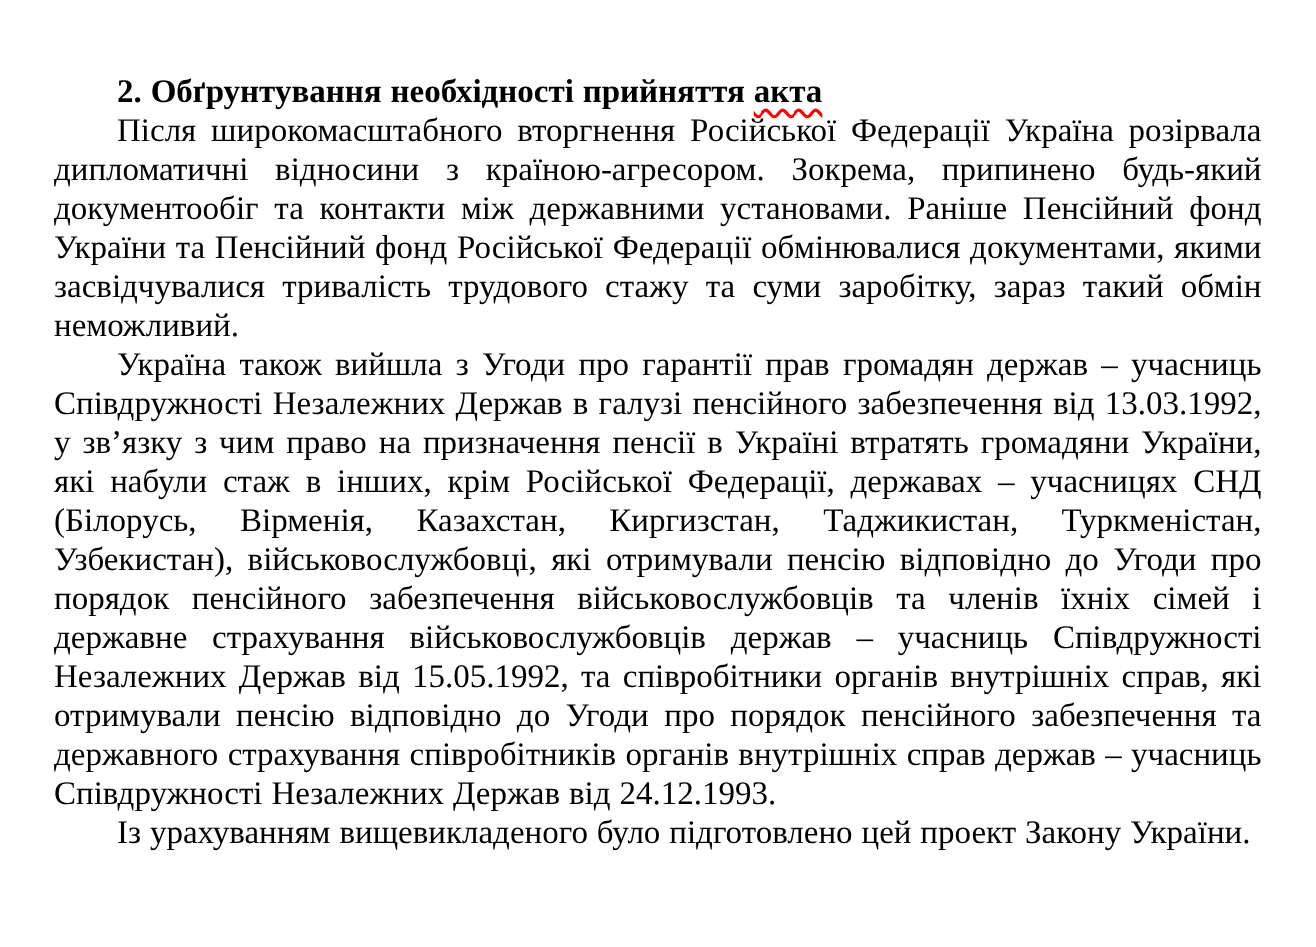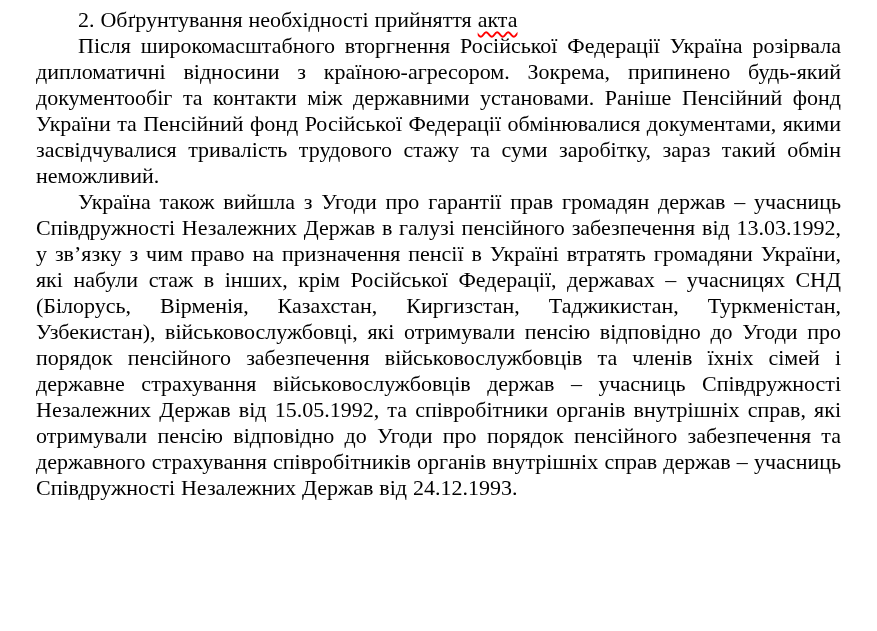--- a/index.html
+++ b/index.html
@@ -23,36 +23,38 @@
   }
   .para {
     margin: 0;
     font-size: 22px;
     line-height: 26px;
     text-align: justify;
     text-indent: 42px;
     word-spacing: 0.02em;
   }
   .heading {
-    font-weight: normal;
+    font-weight: bold;
     text-align: left;
+    margin-top: 41px;
   }
   .squiggle {
     text-decoration-line: underline;
     text-decoration-style: wavy;
     text-decoration-thickness: 2px;
     text-underline-offset: 4px;
   }
 </style>
 </head>
 <body style="color: rgb(0, 0, 0); background: rgb(255, 255, 255);">
 
 <div class="page">
 
   <p class="para heading"><span>2. Обґрунтування необхідності прийняття </span><span class="squiggle" style="text-decoration-color: rgb(255, 0, 0);">акта</span></p>
 
   <p class="para">Після широкомасштабного вторгнення Російської Федерації Україна розірвала дипломатичні відносини з країною-агресором. Зокрема, припинено будь-який документообіг та контакти між державними установами. Раніше Пенсійний фонд України та Пенсійний фонд Російської Федерації обмінювалися документами, якими засвідчувалися тривалість трудового стажу та суми заробітку, зараз такий обмін неможливий.</p>
 
 
   <p class="para">Україна також вийшла з Угоди про гарантії прав громадян держав – учасниць Співдружності Незалежних Держав в галузі пенсійного забезпечення від 13.03.1992, у зв’язку з чим право на призначення пенсії в Україні втратять громадяни України, які набули стаж в інших, крім Російської Федерації, державах – учасницях СНД (Білорусь, Вірменія, Казахстан, Киргизстан, Таджикистан, Туркменістан, Узбекистан), військовослужбовці, які отримували пенсію відповідно до Угоди про порядок пенсійного забезпечення військовослужбовців та членів їхніх сімей і державне страхування військовослужбовців держав – учасниць Співдружності Незалежних Держав від 15.05.1992, та співробітники органів внутрішніх справ, які отримували пенсію відповідно до Угоди про порядок пенсійного забезпечення та державного страхування співробітників органів внутрішніх справ держав – учасниць Співдружності Незалежних Держав від 24.12.1993.</p>
 
+  <p class="para">Із урахуванням вищевикладеного було підготовлено цей проект Закону України.</p>
 
 </div>
 
 </body></html>

